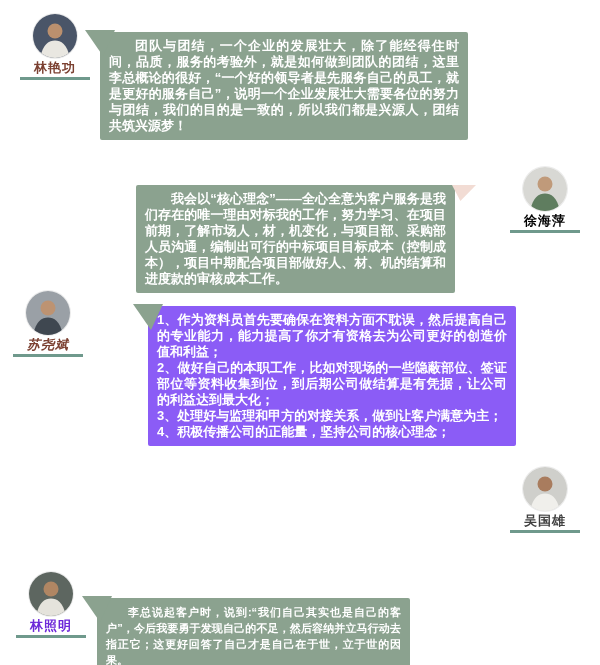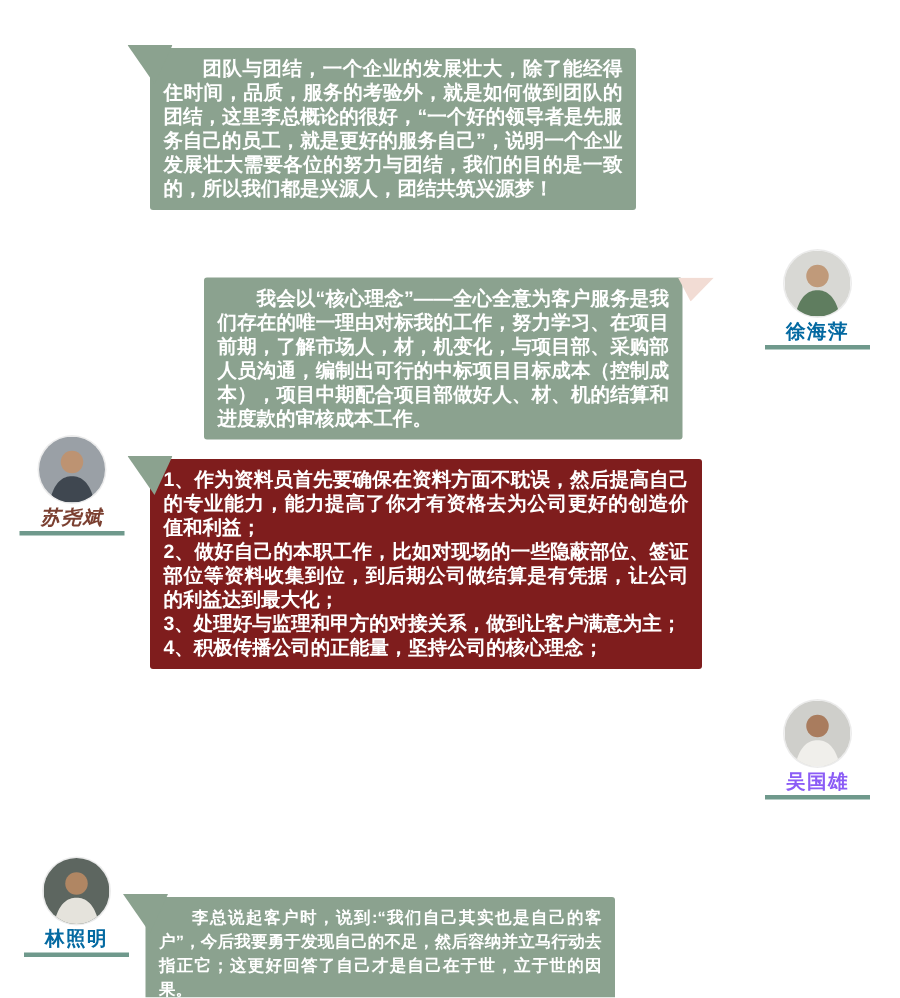--- a/index.html
+++ b/index.html
@@ -15,93 +15,104 @@
 
   
   .bubble{position:absolute;border-radius:2px;}
   .bubble-text{font-size:13px;font-weight:bold;line-height:16px;padding:6px 9px;text-align:justify;white-space:pre-line;}
   .indent{text-indent:2em;}
   .tail{position:absolute;}
   .tail-left{left:-15px;top:-2px;width:30px;height:26px;clip-path:polygon(0 0,100% 0,60% 100%);}
   .tail-right{right:-21px;top:0;width:24px;height:16px;clip-path:polygon(0 0,100% 0,35% 100%);}
 
   
-  .a1{left:10px;top:14px;}   .b1{left:100px;top:32px;width:324px;}
+  .a1{left:10px;top:14px;}   .b1{left:100px;top:32px;width:368px;}
   .a2{left:500px;top:167px;} .b2{left:136px;top:185px;width:319px;}
   .a3{left:3px;top:291px;}   .b3{left:100px;top:306px;width:368px;}
   .a4{left:500px;top:467px;} .b4{left:133px;top:484px;width:372px;}
   .a5{left:6px;top:572px;}   .b5{left:97px;top:598px;width:313px;}
   .b5 .bubble-text{font-size:11px;line-height:16px;}
 </style>
 </head>
 <body>
 
 <div class="page" style="background: rgb(255, 255, 255);">
 
+  <div class="avatar-block a1">
+    <div class="avatar">
+      <svg viewBox="0 0 44 44">
+        <rect width="44" height="44" fill="#4a5568"></rect>
+        <circle cx="22" cy="17" r="7.5" fill="#bb906e"></circle>
+        <path d="M7 44 C10 30 16 26.5 22 26.5 C28 26.5 34 30 37 44 Z" fill="#e9e7e1"></path>
+      </svg>
+    </div>
+    <div class="uname" style="color: rgb(123, 64, 49);">林艳功</div>
+    <div class="uline" style="background: rgb(111, 153, 140);"></div>
+  </div>
   <div class="bubble b1" style="background: rgb(139, 162, 143);">
     <div class="tail tail-left" style="background: rgb(139, 162, 143);"></div>
     <div class="bubble-text indent" style="color: rgb(255, 255, 255);">团队与团结，一个企业的发展壮大，除了能经得住时间，品质，服务的考验外，就是如何做到团队的团结，这里李总概论的很好，“一个好的领导者是先服务自己的员工，就是更好的服务自己”，说明一个企业发展壮大需要各位的努力与团结，我们的目的是一致的，所以我们都是兴源人，团结共筑兴源梦！</div>
   </div>
 
   <div class="avatar-block a2">
     <div class="avatar">
       <svg viewBox="0 0 44 44">
         <rect width="44" height="44" fill="#d8d8d4"></rect>
         <circle cx="22" cy="17" r="7.5" fill="#c09a7a"></circle>
         <path d="M7 44 C10 30 16 26.5 22 26.5 C28 26.5 34 30 37 44 Z" fill="#5f7d5f"></path>
       </svg>
     </div>
-    <div class="uname" style="color: #0369a1;">徐海萍</div>
+    <div class="uname" style="color: #000000;">徐海萍</div>
     <div class="uline" style="background: rgb(111, 153, 140);"></div>
   </div>
   <div class="bubble b2" style="background: rgb(139, 162, 143);">
     <div class="tail tail-right" style="background: rgb(242, 220, 212);"></div>
     <div class="bubble-text indent" style="color: rgb(255, 255, 255);">我会以“核心理念”——全心全意为客户服务是我们存在的唯一理由对标我的工作，努力学习、在项目前期，了解市场人，材，机变化，与项目部、采购部人员沟通，编制出可行的中标项目目标成本（控制成本），项目中期配合项目部做好人、材、机的结算和进度款的审核成本工作。</div>
   </div>
 
   <div class="avatar-block a3">
     <div class="avatar">
       <svg viewBox="0 0 44 44">
         <rect width="44" height="44" fill="#9aa0a6"></rect>
         <circle cx="22" cy="17" r="7.5" fill="#bd9372"></circle>
         <path d="M7 44 C10 30 16 26.5 22 26.5 C28 26.5 34 30 37 44 Z" fill="#3f4750"></path>
       </svg>
     </div>
     <div class="uname" style="color: rgb(123, 64, 49); font-style: italic;">苏尧斌</div>
     <div class="uline" style="background: rgb(111, 153, 140);"></div>
   </div>
-  <div class="bubble b3" style="background: #7f1d1d;">
+  <div class="bubble b3" style="background: #8b5cf6; margin-left: 48px;">
     <div class="tail tail-left" style="background: rgb(139, 162, 143);"></div>
     <div class="bubble-text" style="color: rgb(255, 255, 255);">1、作为资料员首先要确保在资料方面不耽误，然后提高自己的专业能力，能力提高了你才有资格去为公司更好的创造价值和利益；
 2、做好自己的本职工作，比如对现场的一些隐蔽部位、签证部位等资料收集到位，到后期公司做结算是有凭据，让公司的利益达到最大化；
 3、处理好与监理和甲方的对接关系，做到让客户满意为主；
 4、积极传播公司的正能量，坚持公司的核心理念；</div>
   </div>
 
   <div class="avatar-block a4">
     <div class="avatar">
       <svg viewBox="0 0 44 44">
         <rect width="44" height="44" fill="#cfcfcb"></rect>
         <circle cx="22" cy="17" r="7.5" fill="#a97c5e"></circle>
         <path d="M7 44 C10 30 16 26.5 22 26.5 C28 26.5 34 30 37 44 Z" fill="#f0efeb"></path>
       </svg>
     </div>
-    <div class="uname" style="color: #8b5cf6;">吴国雄</div>
+    <div class="uname" style="color: #404040;">吴国雄</div>
     <div class="uline" style="background: rgb(111, 153, 140);"></div>
   </div>
 
   <div class="avatar-block a5">
     <div class="avatar">
       <svg viewBox="0 0 44 44">
         <rect width="44" height="44" fill="#5d6660"></rect>
         <circle cx="22" cy="17" r="7.5" fill="#b08663"></circle>
         <path d="M7 44 C10 30 16 26.5 22 26.5 C28 26.5 34 30 37 44 Z" fill="#e5e3dc"></path>
       </svg>
     </div>
-    <div class="uname" style="color: #0369a1;">林照明</div>
+    <div class="uname" style="color: #6d28d9;">林照明</div>
     <div class="uline" style="background: rgb(111, 153, 140);"></div>
   </div>
   <div class="bubble b5" style="background: rgb(139, 162, 143);">
     <div class="tail tail-left" style="background: rgb(139, 162, 143);"></div>
     <div class="bubble-text indent" style="color: rgb(255, 255, 255);">李总说起客户时，说到:“我们自己其实也是自己的客户”，今后我要勇于发现自己的不足，然后容纳并立马行动去指正它；这更好回答了自己才是自己在于世，立于世的因果。</div>
   </div>
 
 </div>
 
 </body></html>

